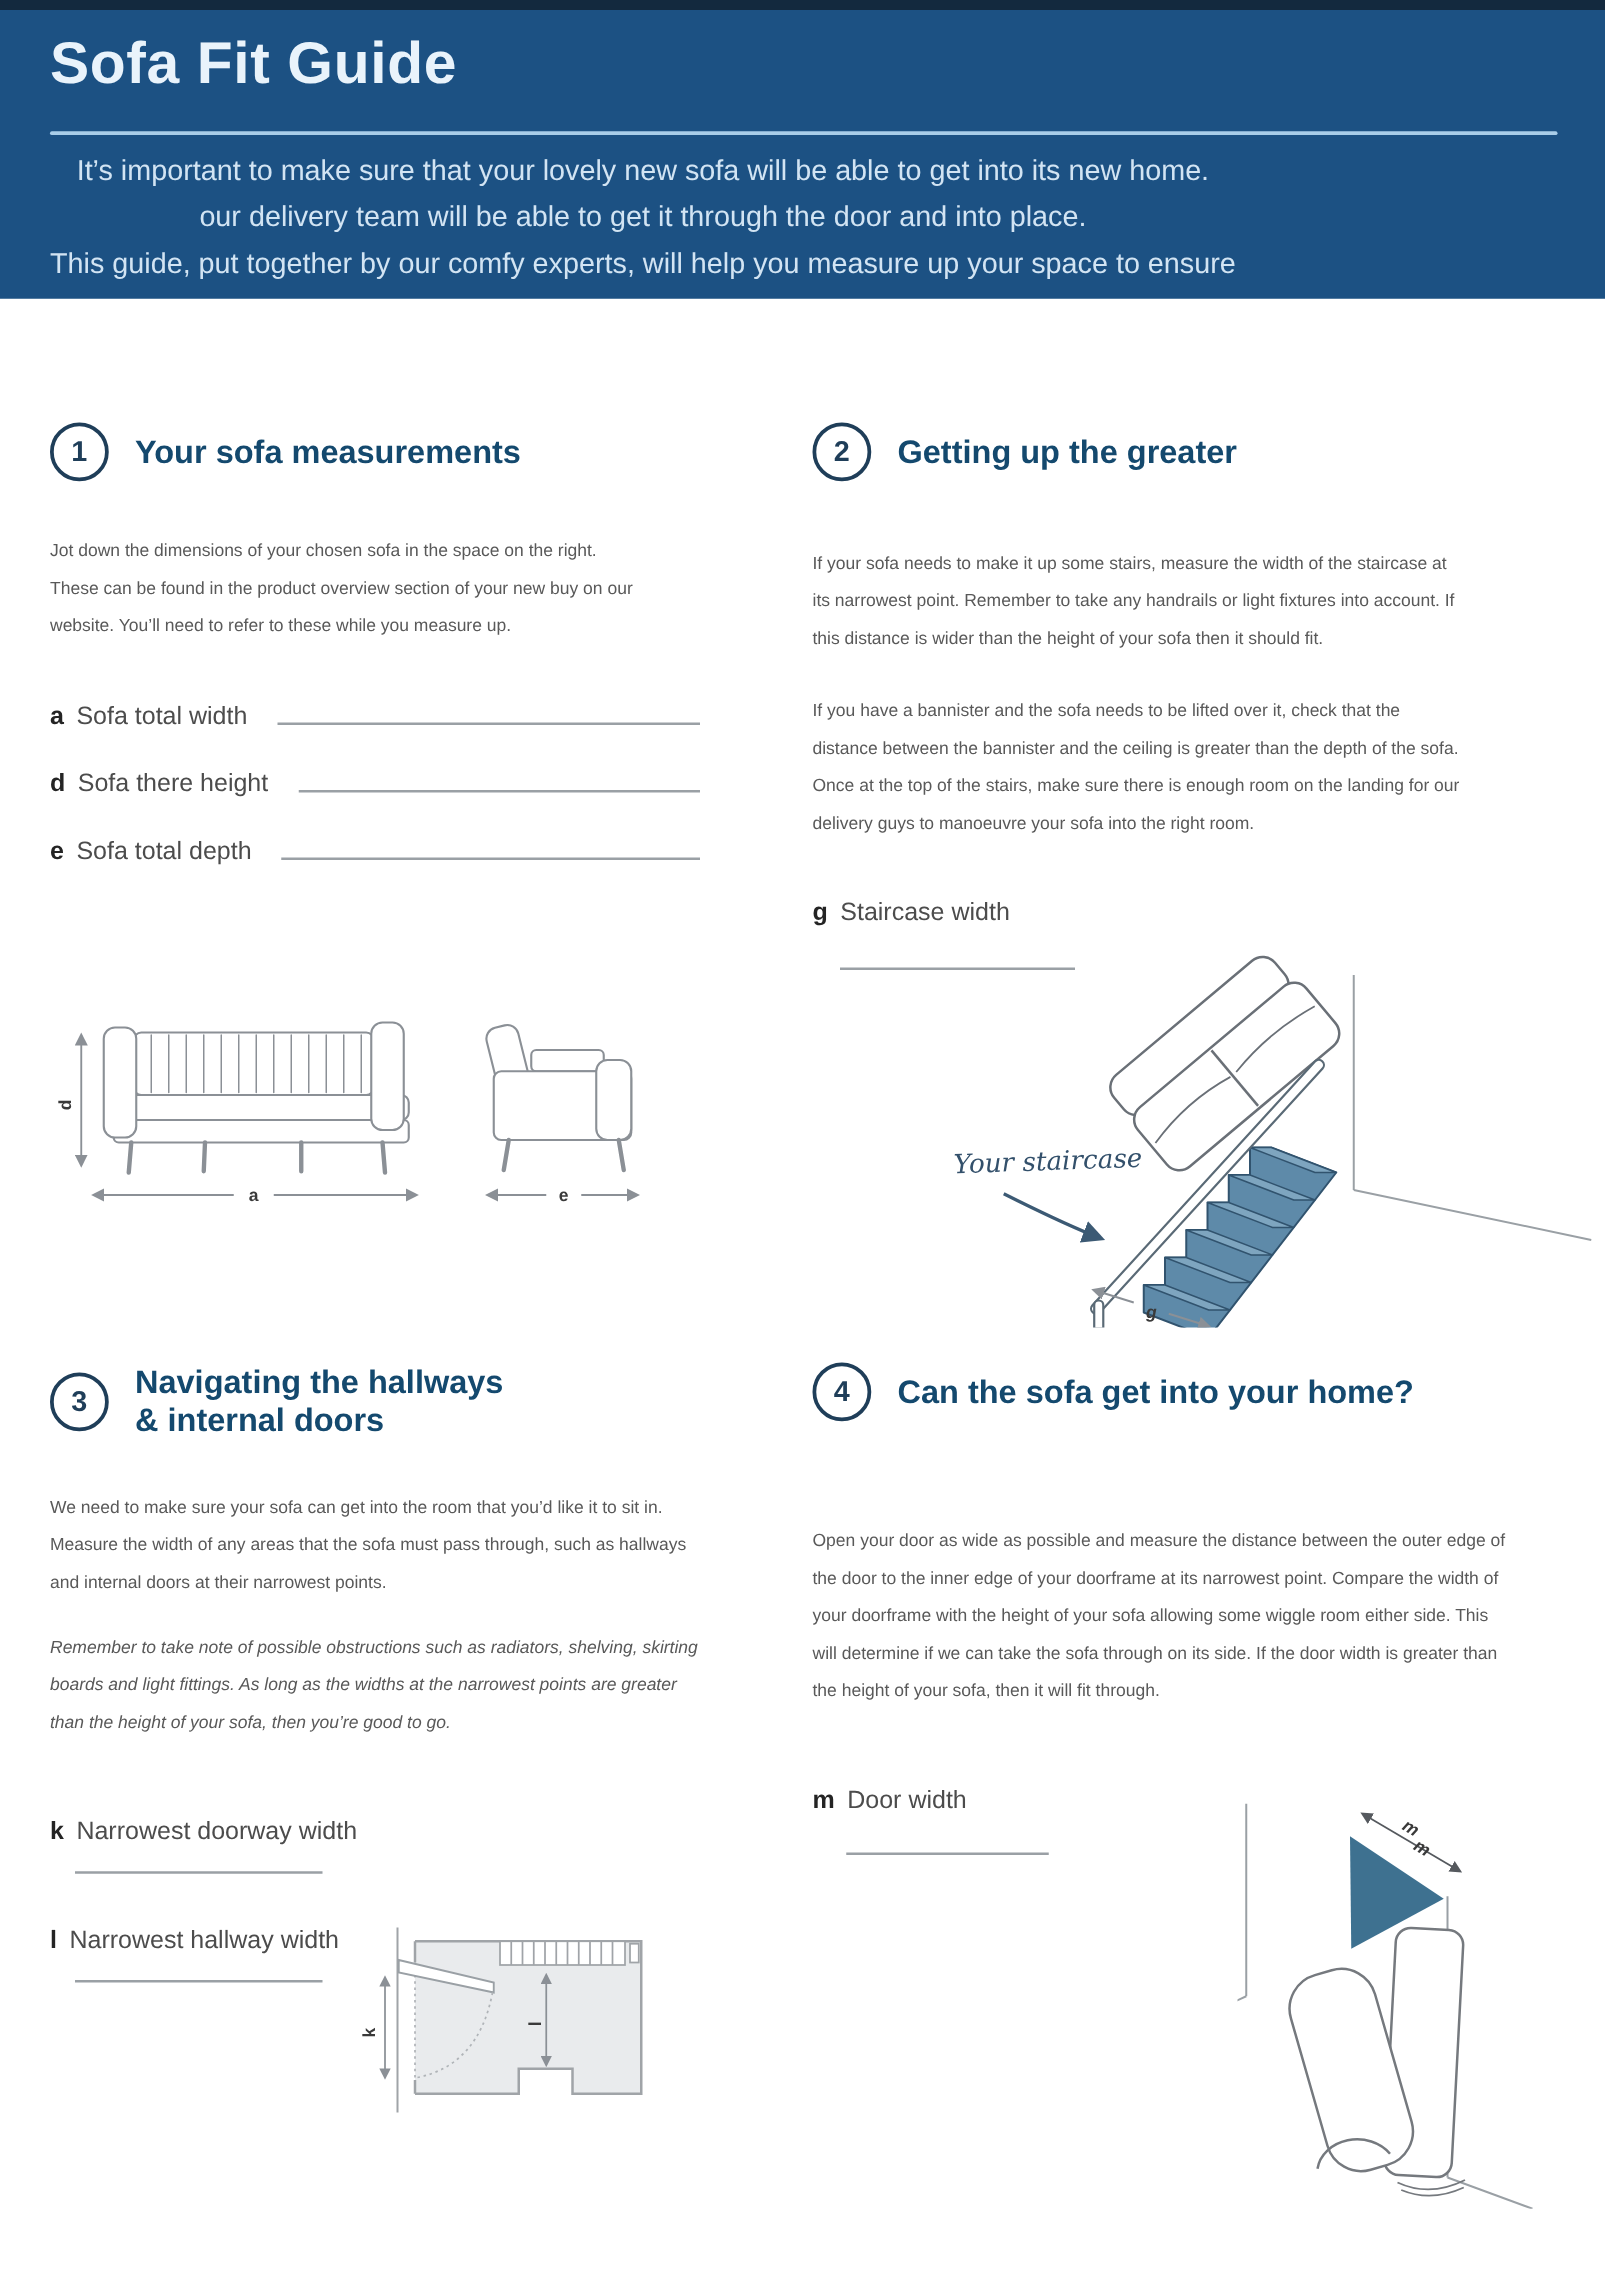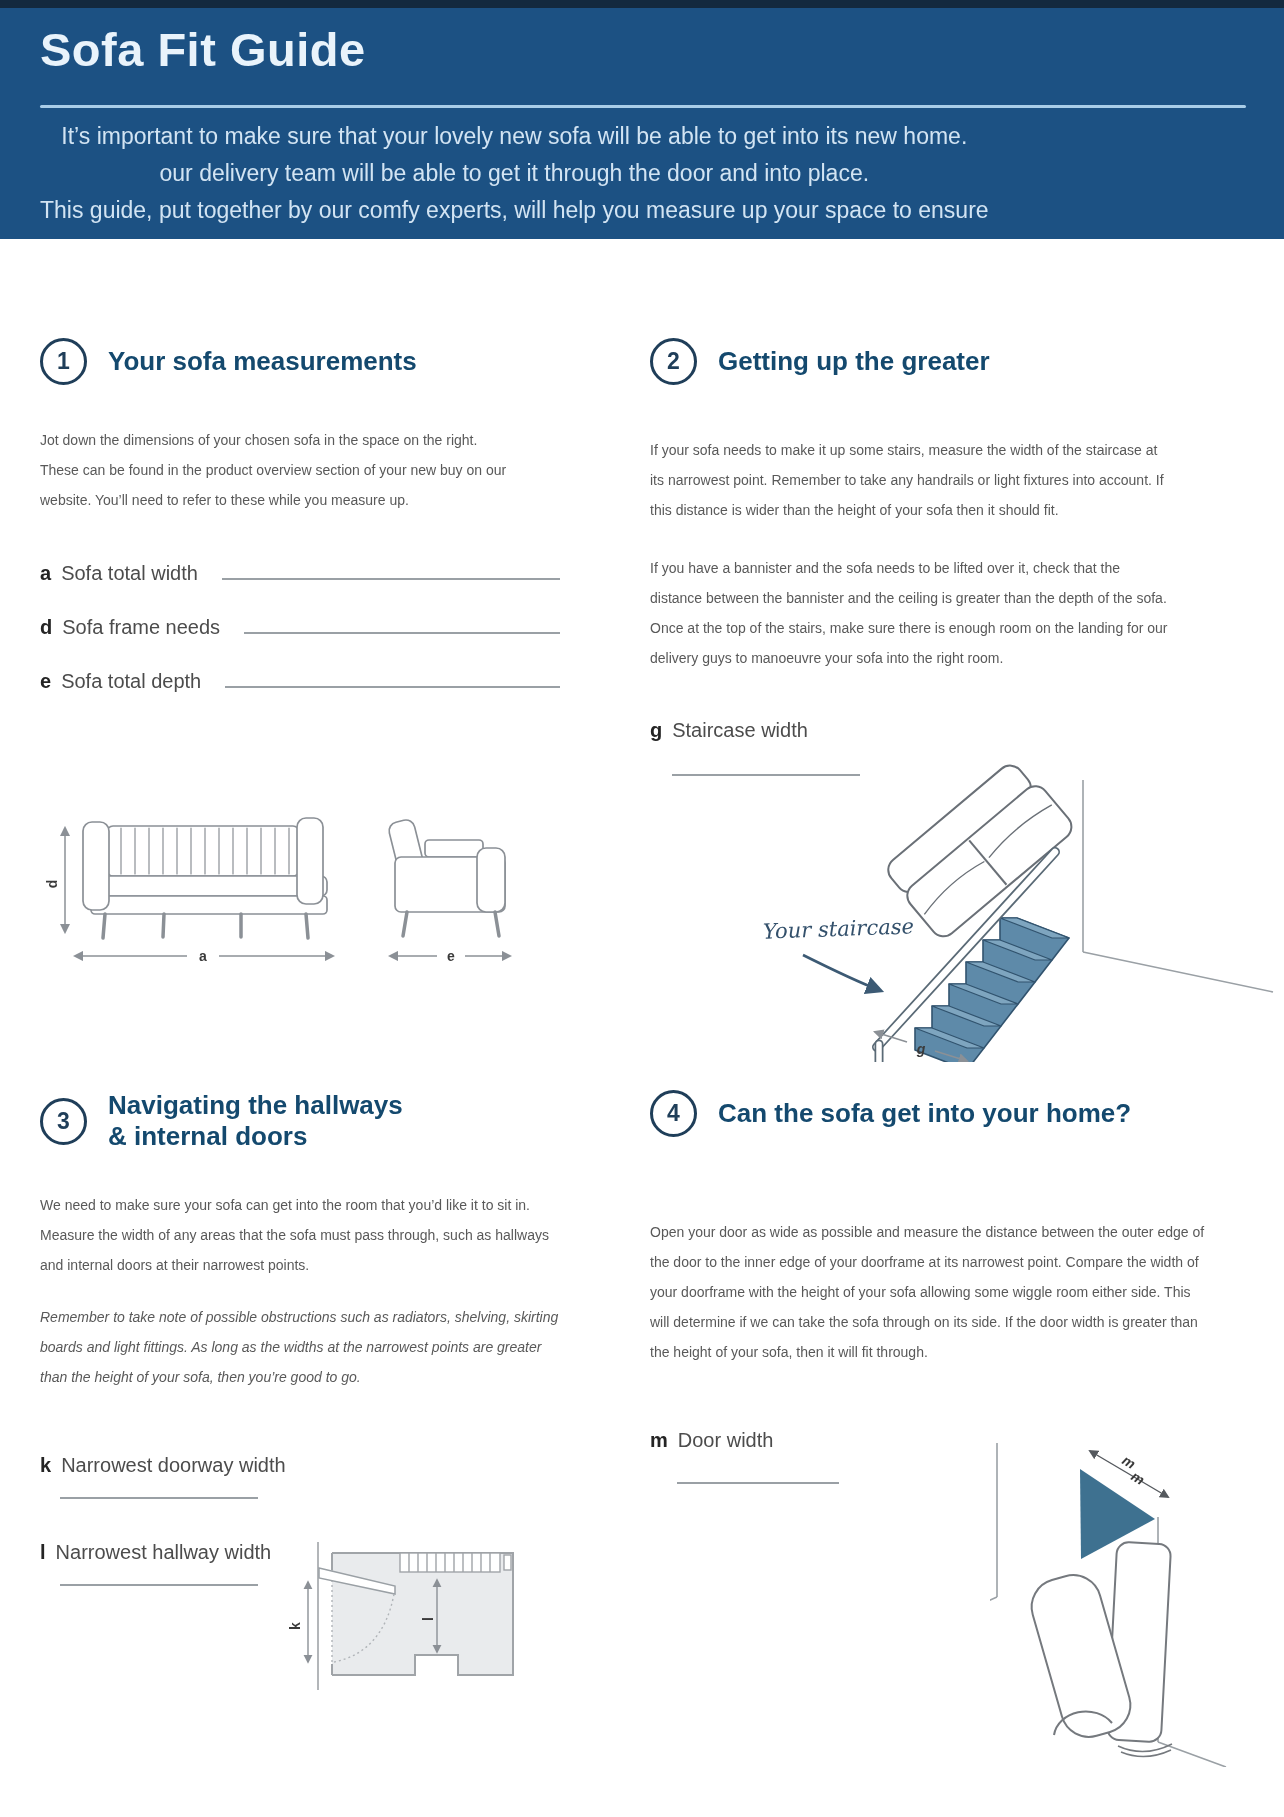--- a/index.html
+++ b/index.html
@@ -94,21 +94,21 @@
     </div>
     <div class="para">Jot down the dimensions of your chosen sofa in the space on the right. These can be found in the product overview section of your new buy on our website. You’ll need to refer to these while you measure up.</div>
     <div class="fields1">
       <div class="frow">
         <span class="fkey">a</span>
         <span>Sofa total width</span>
         <span class="fline"></span>
       </div>
       <div class="frow">
         <span class="fkey">d</span>
-        <span>Sofa frame needs</span>
+        <span>Sofa there height</span>
         <span class="fline"></span>
       </div>
       <div class="frow">
         <span class="fkey">e</span>
         <span>Sofa total depth</span>
         <span class="fline"></span>
       </div>
     </div>
   </div>
 

